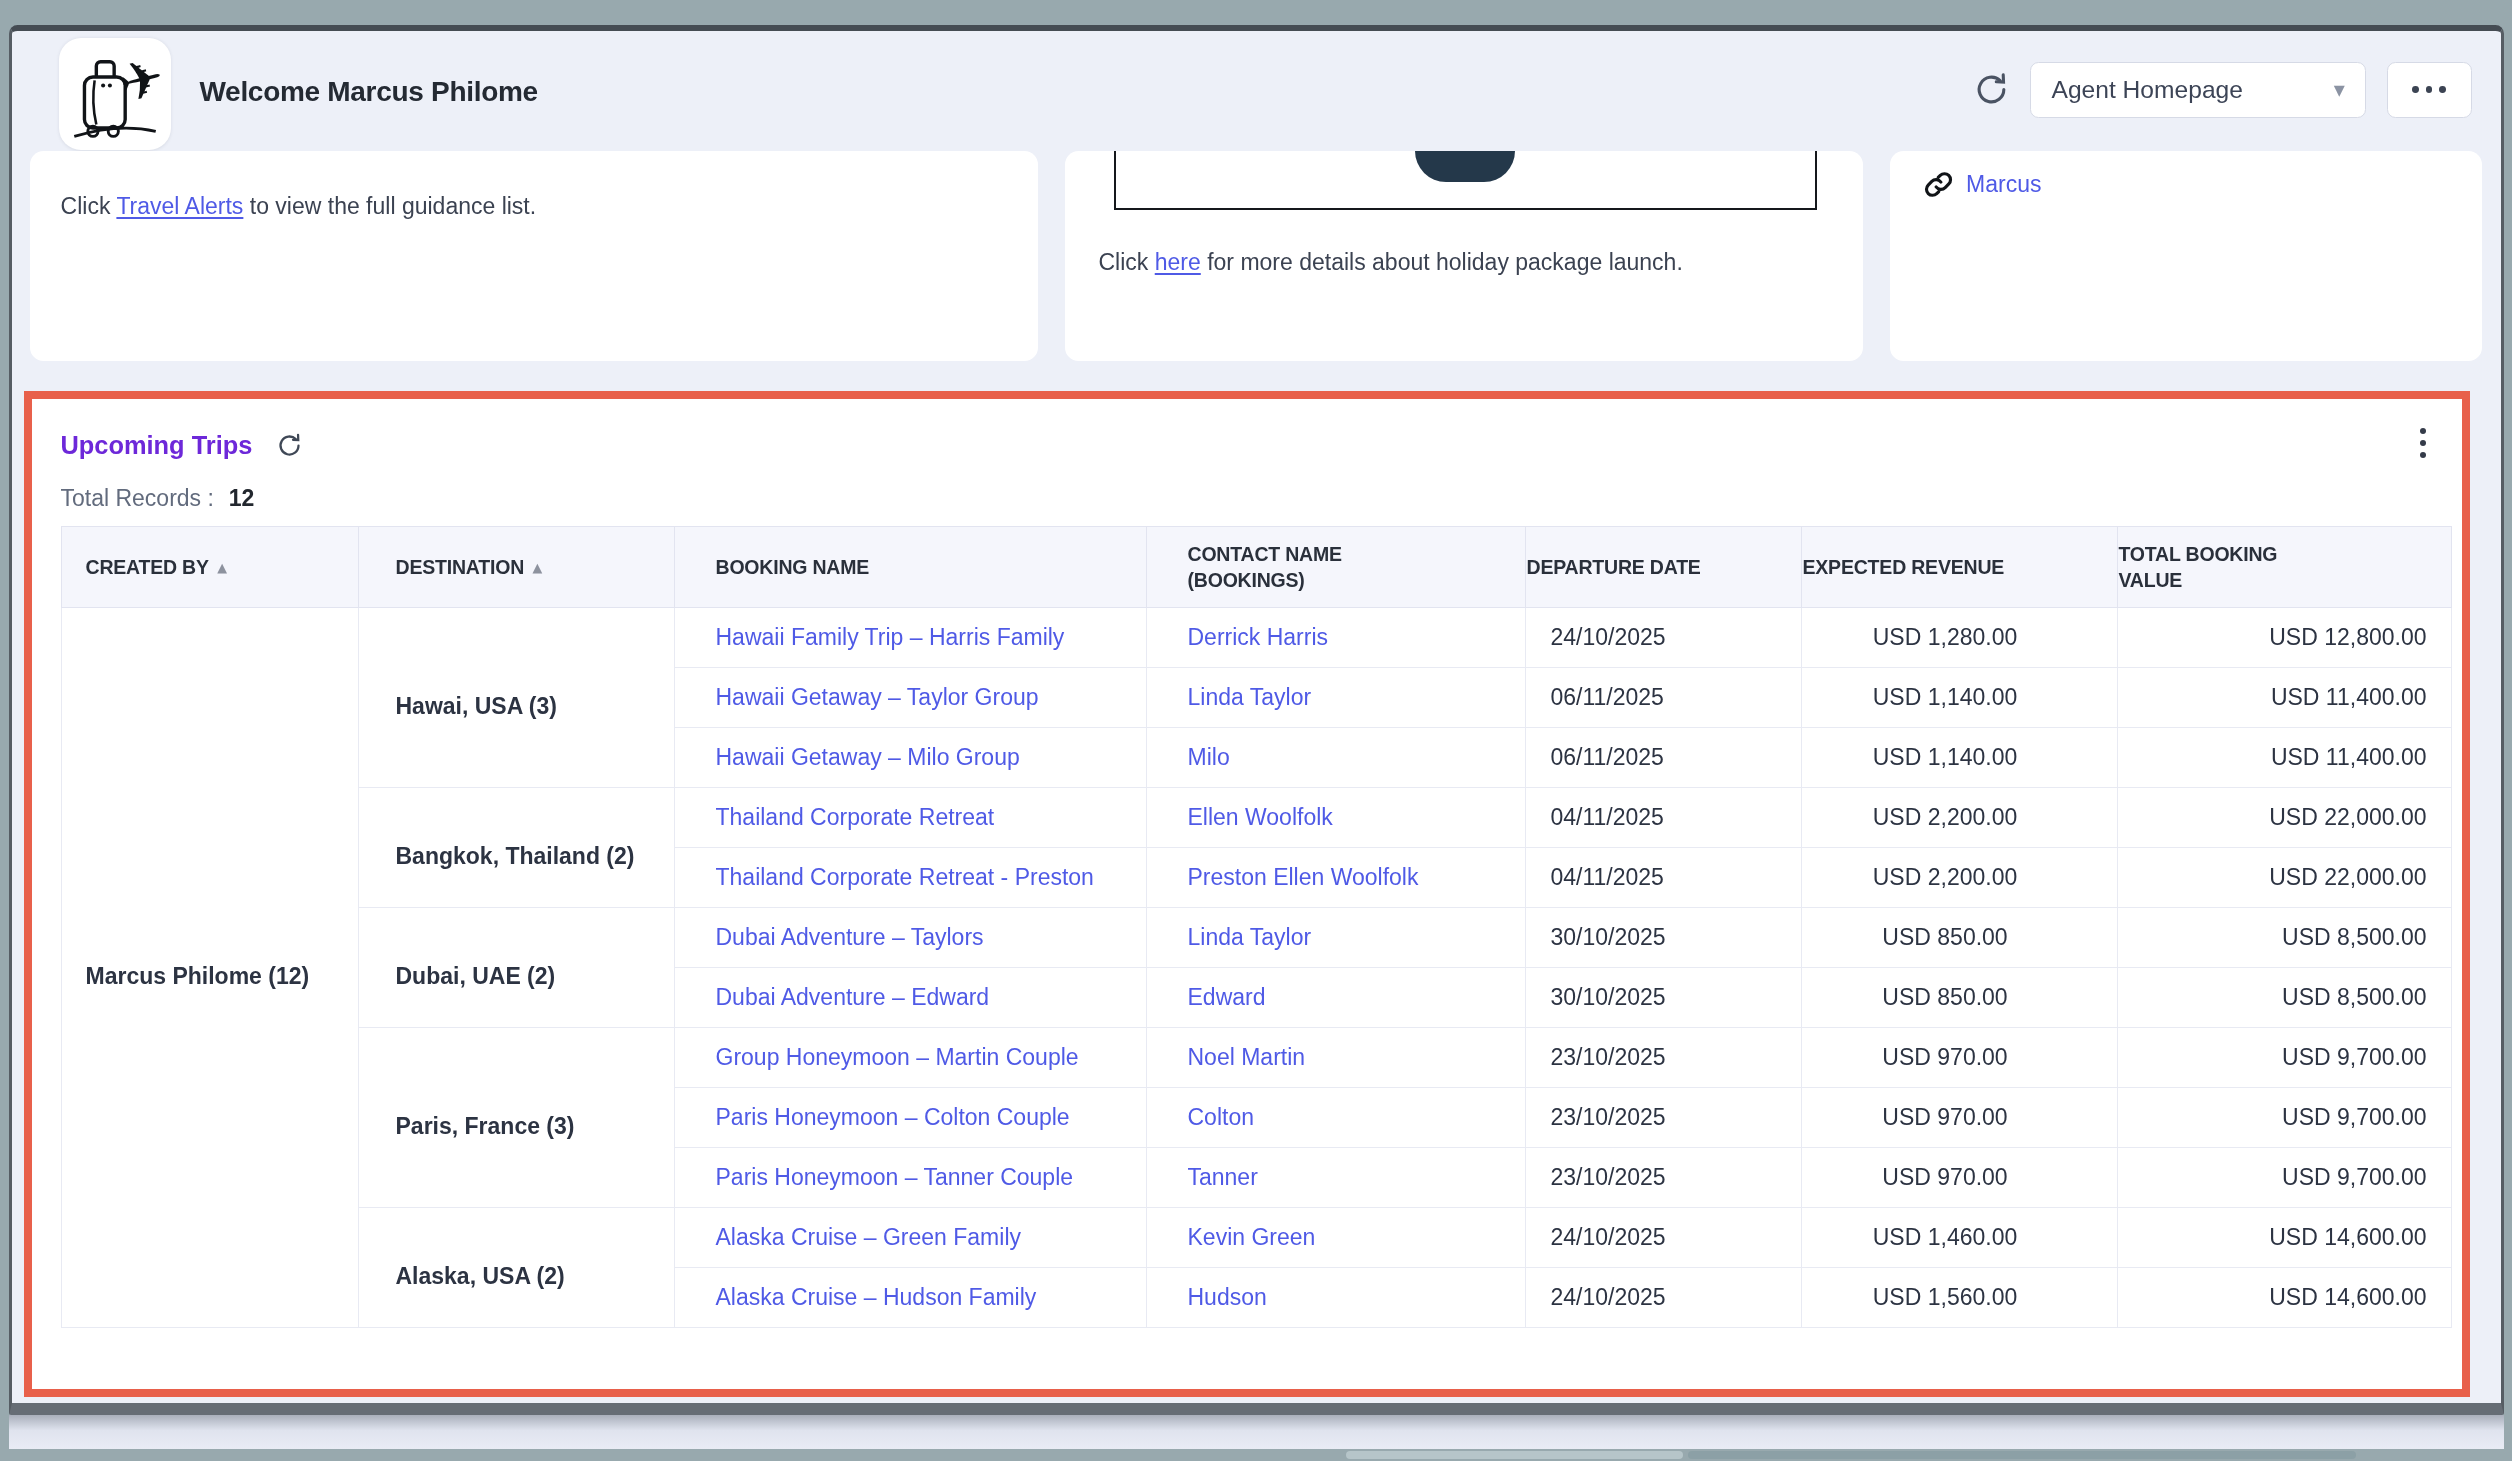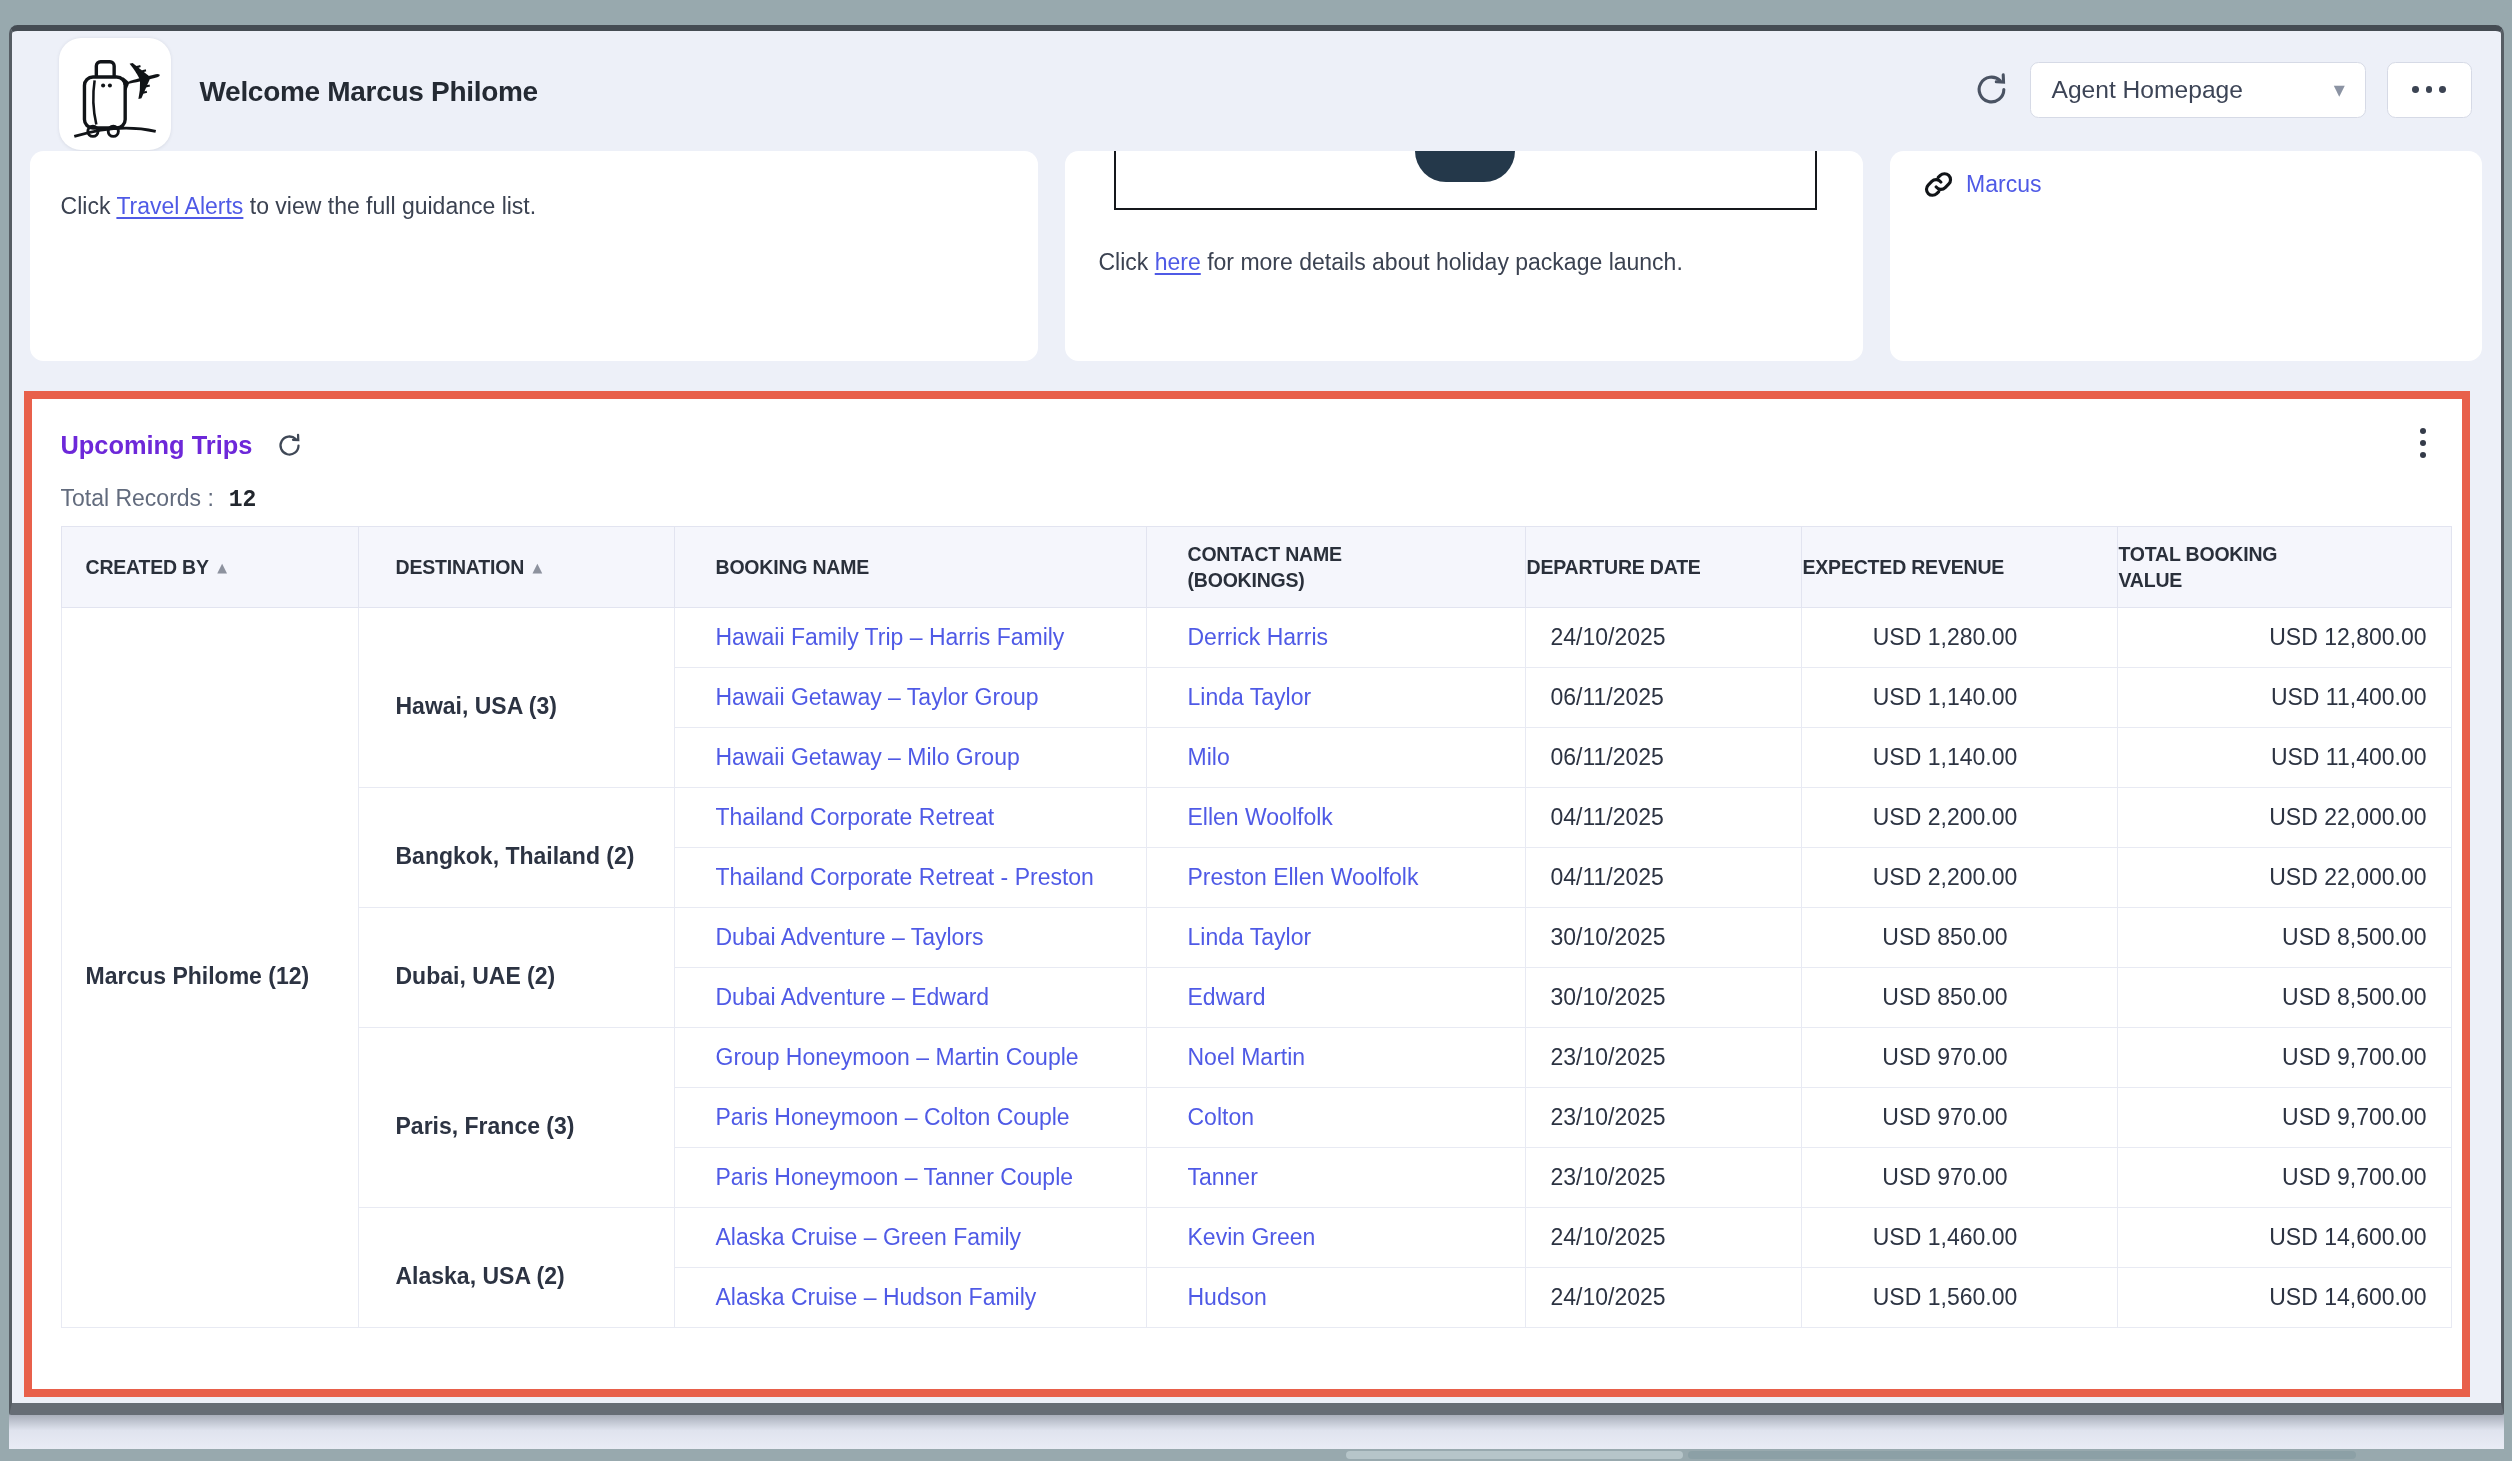--- a/index.html
+++ b/index.html
@@ -79,21 +79,21 @@
   
   .panel{
     position:absolute;left:12px;top:360px;width:2446px;height:1006px;
     box-sizing:border-box;background:#ffffff;border:8.5px solid #e8604b;
   }
   .panel-title-row{position:absolute;left:29px;top:32px;display:flex;align-items:center;gap:24px;}
   .panel-title{font-size:25.4px;font-weight:700;color:#6d28d9;}
   .kebab{position:absolute;right:30.5px;top:24px;display:flex;flex-direction:column;gap:6px;padding:5.1px;cursor:pointer;}
   .vdot{width:6px;height:6px;border-radius:50%;background:#343b49;}
   .records-row{position:absolute;left:29px;top:86px;font-size:23px;color:#626b7d;}
-  .records-value{font-weight:700;color:#22272e;margin-left:8.5px;font-family:Liberation Mono, monospace;}
+  .records-value{font-weight:700;color:#22272e;margin-left:8.5px;}
 
   table.trips{
     position:absolute;left:29px;top:127px;width:2390px;
     border-collapse:collapse;table-layout:fixed;
   }
   table.trips th{
     box-sizing:border-box;height:81px;background:#f5f6fc;
     border:0.8px solid #e2e4f0;font-size:19.5px;font-weight:700;color:#2a303b;
     letter-spacing:-0.2px;text-align:left;vertical-align:middle;line-height:26px;
   }

